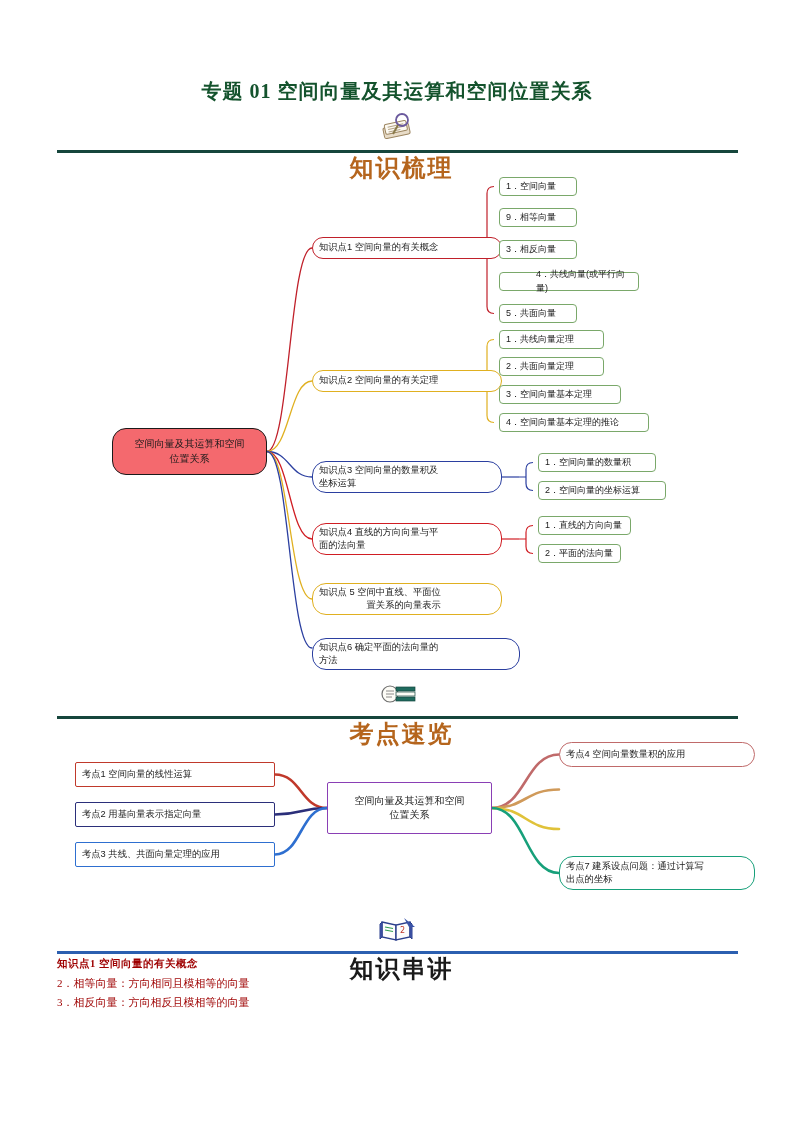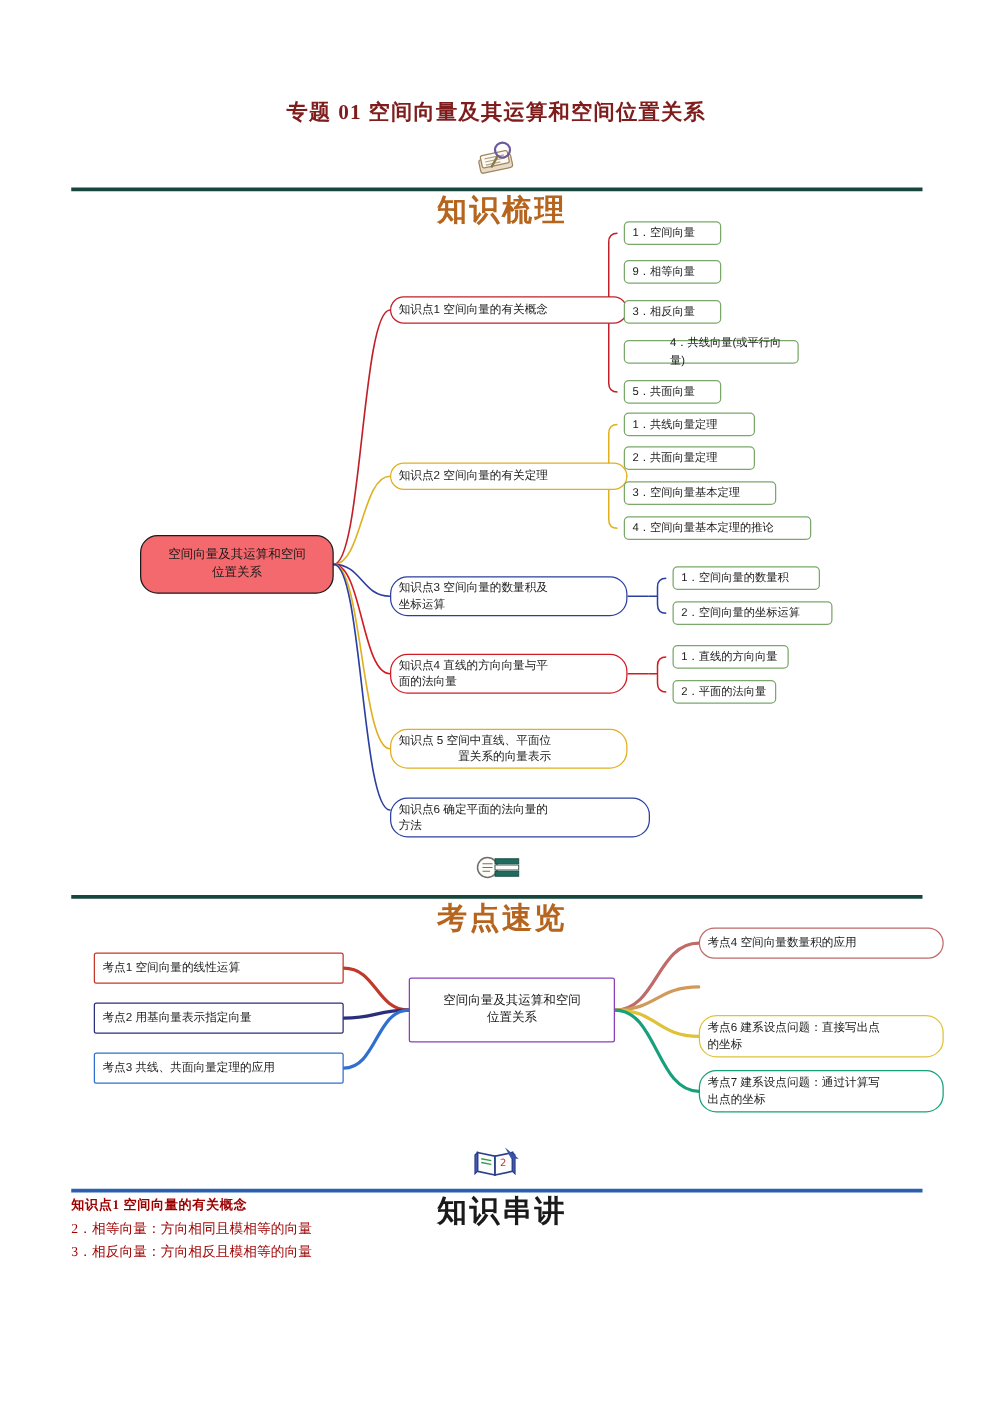--- a/index.html
+++ b/index.html
@@ -10,21 +10,21 @@
     position:relative;
     overflow:hidden;
   }
   .page{position:absolute;left:0;top:0;width:794px;height:1123px;}
 
   
   .doc-title{
     position:absolute;left:0;top:78px;width:794px;
     text-align:center;
     font-family:"Liberation Serif","DejaVu Serif",serif;
-    font-weight:bold;font-size:17px;color:#7f1d1d;
+    font-weight:bold;font-size:20px;color:#14532d;
     letter-spacing:1px;
   }
 
   
   .sec{position:absolute;left:57px;width:681px;}
   .sec-row{display:flex;align-items:center;height:38px;flex-direction:column;}
   .sec-title{
     font-family:"Liberation Serif","DejaVu Serif",serif;
     font-weight:bold;font-size:24px;
     margin-left:8px;letter-spacing:2px;
@@ -175,22 +175,20 @@
         <path d="M435,86 C468.5,86 468.5,67.5 502,67.5" fill="none" stroke="#d09a5a" stroke-width="2.6" stroke-linecap="round"></path>
         <path d="M435,86 C468.5,86 468.5,107 502,107" fill="none" stroke="#e0c23a" stroke-width="2.6" stroke-linecap="round"></path>
         <path d="M435,86 C468.5,86 468.5,151 502,151" fill="none" stroke="#17a07a" stroke-width="2.6" stroke-linecap="round"></path>
       </svg>
   <div class="node sq center" style="left: 270px; top: 60px; width: 165px; height: 52px; border: 1.2px solid rgb(138, 63, 181); font-size: 10px;">空间向量及其运算和空间
 位置关系</div>
       <div class="node sq" style="left: 18px; top: 40px; width: 200px; height: 25px; border: 1.2px solid rgb(192, 57, 43); font-size: 9.3px; text-align: right;">考点1  空间向量的线性运算</div>
       <div class="node sq" style="left: 18px; top: 80px; width: 200px; height: 25px; border: 1.2px solid rgb(43, 47, 122); font-size: 9.3px;">考点2  用基向量表示指定向量</div>
       <div class="node sq" style="left: 18px; top: 120px; width: 200px; height: 25px; border: 1.2px solid rgb(46, 111, 208); font-size: 9.3px;">考点3  共线、共面向量定理的应用</div>
       <div class="node rnd" style="left: 502px; top: 20px; width: 196px; height: 25px; border: 1.2px solid rgb(192, 106, 106); font-size: 9.3px;">考点4  空间向量数量积的应用</div>
-      <div class="node rnd" style="left: 502px; top: 90px; width: 196px; height: 34px; border: 1.2px solid rgb(224, 194, 58); font-size: 9.3px;">考点6  建系设点问题：直接写出点
-的坐标</div>
       <div class="node rnd" style="left: 502px; top: 134px; width: 196px; height: 34px; border: 1.2px solid rgb(23, 160, 122); font-size: 9.3px;">考点7  建系设点问题：通过计算写
 出点的坐标</div>
     </div>
 
   <div class="sec" style="top:913px;">
     <div class="sec-row">
       <div class="ic">
         <svg width="40" height="32" viewBox="0 0 40 32">
           <path d="M4 9 L18 12 L18 27 L4 24 Z" fill="#fdfdfd" stroke="#2b3f8c" stroke-width="1.4"></path>
           <path d="M32 9 L18 12 L18 27 L32 24 Z" fill="#fdfdfd" stroke="#2b3f8c" stroke-width="1.4"></path>

